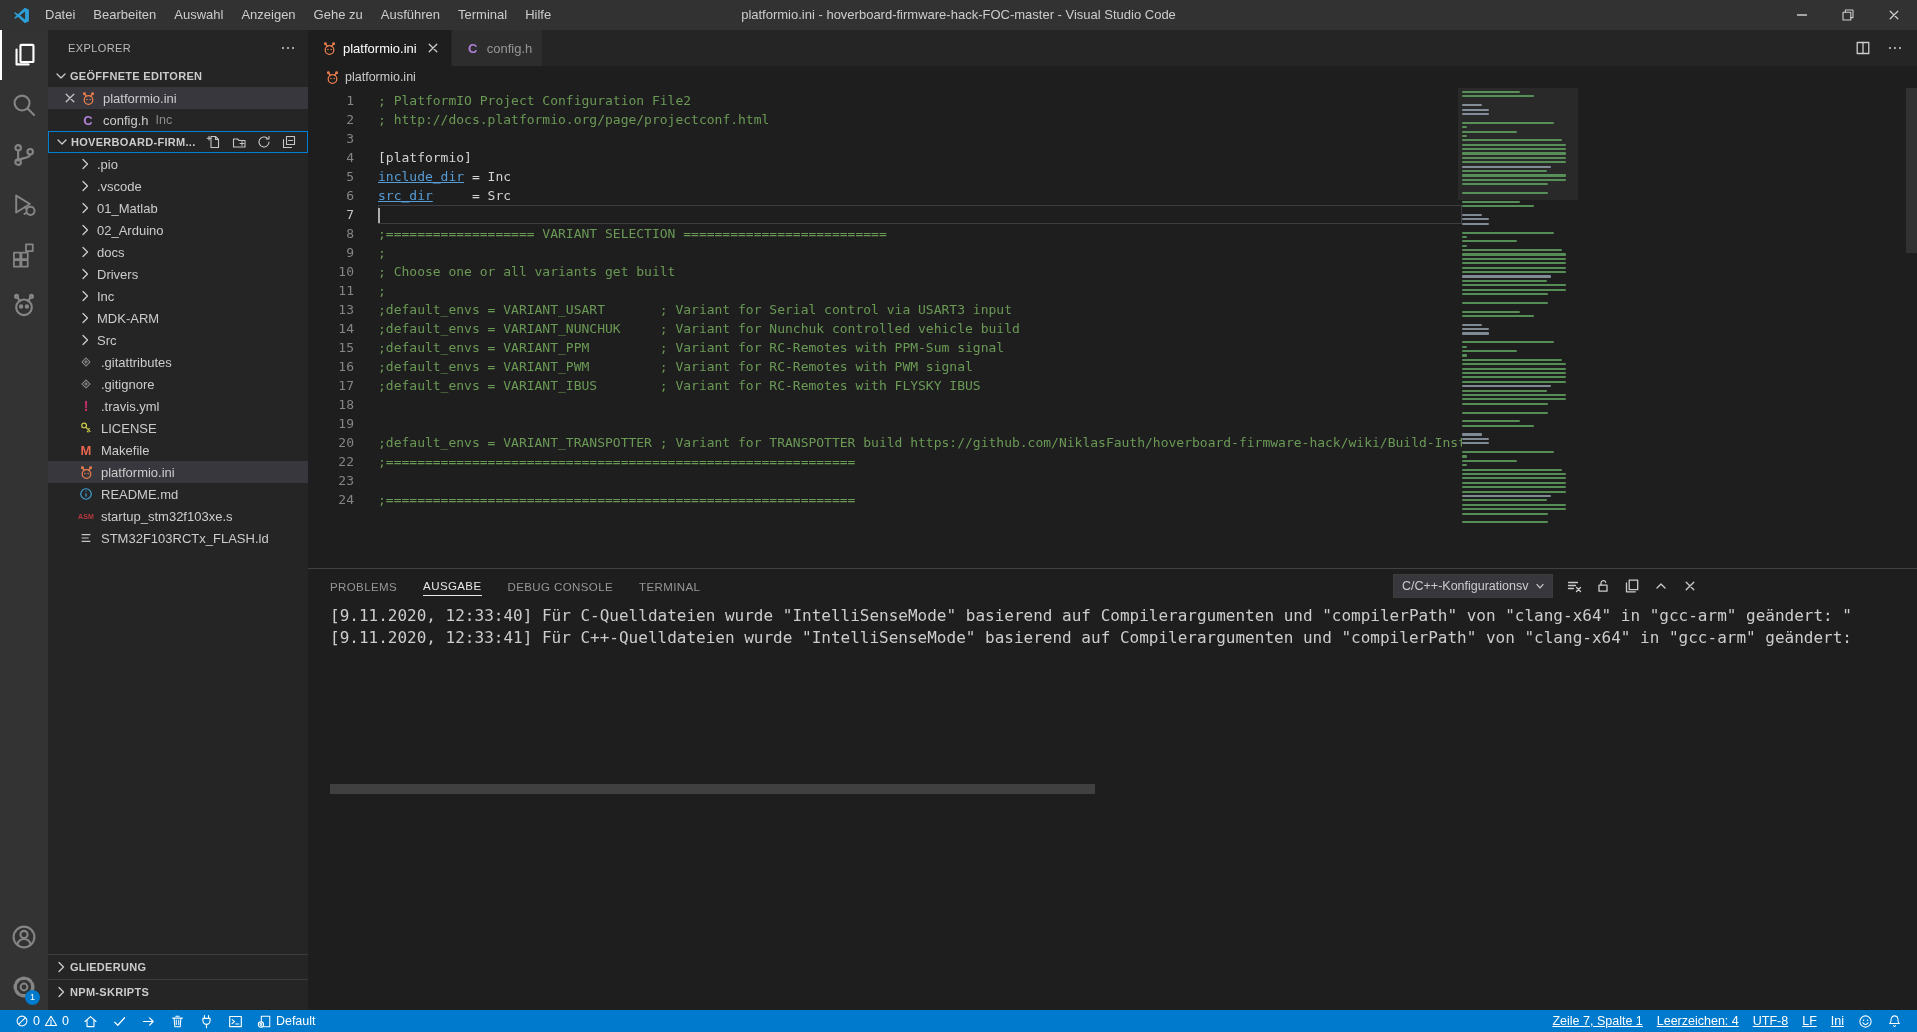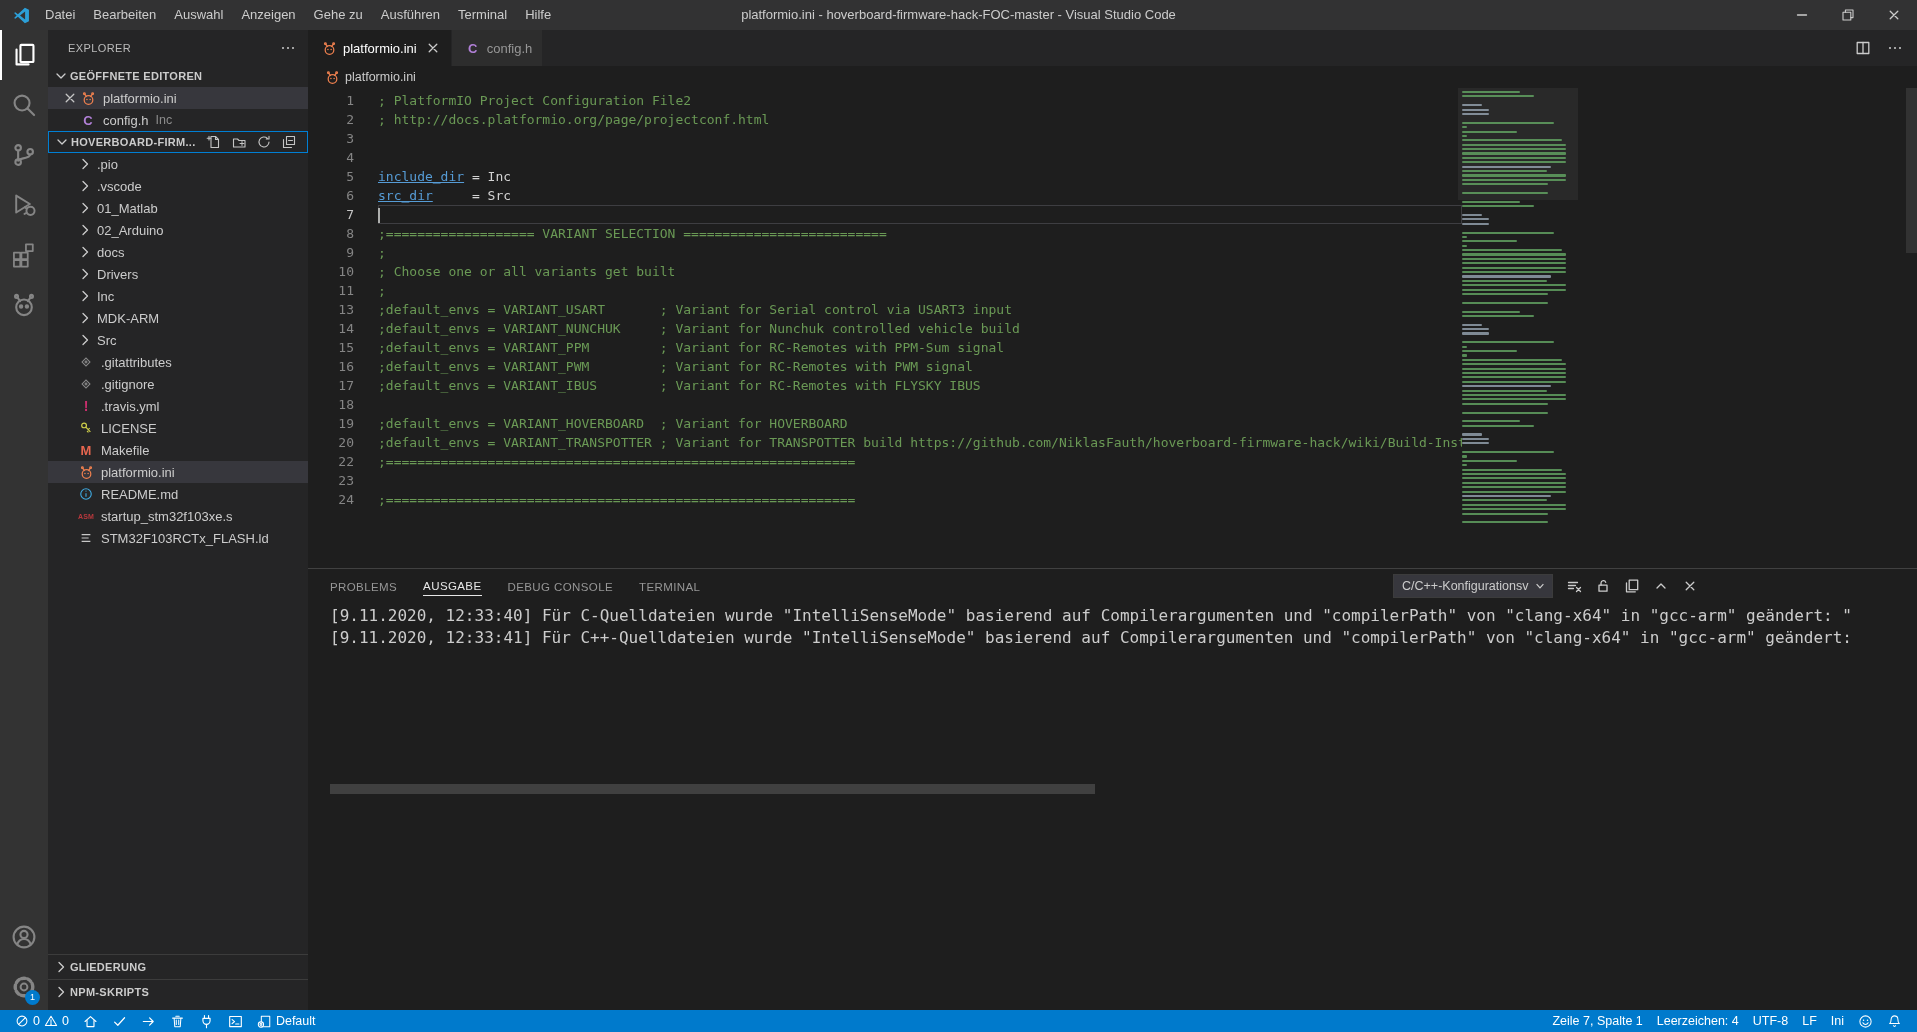--- a/index.html
+++ b/index.html
@@ -104,21 +104,21 @@
                   font-family:"DejaVu Sans Mono","Liberation Mono",monospace; }
   .panel-output div { white-space:pre; overflow:hidden; width:1580px; }
   .panel-hscroll { position:absolute; left:22px; top:215px; width:765px; height:10px;
                    background:rgba(121,121,121,.38); }
 
   
   .statusbar { position:absolute; left:0; bottom:0; width:1917px; height:22px; background:#007acc;
                color:#ffffff; display:flex; align-items:center; font-size:12.5px; z-index:40; }
   .sb-left { display:flex; align-items:center; margin-left:8px; }
   .sb-item { display:flex; align-items:center; gap:4px; padding:0 7px; height:22px; }
-  .sb-right { margin-left:auto; display:flex; align-items:flex-end; margin-right:8px; }
+  .sb-right { margin-left:auto; display:flex; align-items:flex-end; margin-right:8px;text-decoration:underline; }
   svg { display:block; }
 </style>
 </head>
 <body>
 
 <div class="titlebar">
   <span class="vslogo">
       <svg width="17" height="17" viewBox="0 0 16 16">
         <path fill="#2c9fd8" d="M11.2 0.8 L4.6 6.8 L2.2 5 L1 5.6 L3.4 8 L1 10.4 L2.2 11 L4.6 9.2 L11.2 15.2 L15 13.4 L15 2.6 Z M11.4 4.2 L11.4 11.8 L6.6 8 Z"></path>
       </svg>
@@ -540,35 +540,35 @@
           <circle cx="12.4" cy="2.9" r="0.9"></circle>
         </svg>
       </span>
     <span>platformio.ini</span>
   </div>
   <div class="editor">
     <div class="code" id="code">
         <div class="code-line"><span class="ln">1</span><span class="ltext"><span class="seg-c">; PlatformIO Project Configuration File2</span></span></div>
         <div class="code-line"><span class="ln">2</span><span class="ltext"><span class="seg-c">; </span><span class="seg-l">http://docs.platformio.org/page/projectconf.html</span></span></div>
         <div class="code-line"><span class="ln">3</span><span class="ltext"></span></div>
-        <div class="code-line"><span class="ln">4</span></div>
+        <div class="code-line"><span class="ln">4</span><span class="ltext"><span class="seg-t">[platformio]</span></span></div>
         <div class="code-line"><span class="ln">5</span><span class="ltext"><span class="seg-k">include_dir</span><span class="seg-t"> = </span><span class="seg-v">Inc</span></span></div>
         <div class="code-line"><span class="ln">6</span><span class="ltext"><span class="seg-k">src_dir</span><span class="seg-t">     = </span><span class="seg-v">Src</span></span></div>
         <div class="code-line current"><span class="ln">7</span><span class="ltext"><span class="caret"></span></span></div>
         <div class="code-line"><span class="ln">8</span><span class="ltext"><span class="seg-c">;=================== VARIANT SELECTION ==========================</span></span></div>
         <div class="code-line"><span class="ln">9</span><span class="ltext"><span class="seg-c">;</span></span></div>
         <div class="code-line"><span class="ln">10</span><span class="ltext"><span class="seg-c">; Choose one or all variants get built</span></span></div>
         <div class="code-line"><span class="ln">11</span><span class="ltext"><span class="seg-c">;</span></span></div>
         <div class="code-line"><span class="ln">13</span><span class="ltext"><span class="seg-c">;default_envs = VARIANT_USART       ; Variant for Serial control via USART3 input</span></span></div>
         <div class="code-line"><span class="ln">14</span><span class="ltext"><span class="seg-c">;default_envs = VARIANT_NUNCHUK     ; Variant for Nunchuk controlled vehicle build</span></span></div>
         <div class="code-line"><span class="ln">15</span><span class="ltext"><span class="seg-c">;default_envs = VARIANT_PPM         ; Variant for RC-Remotes with PPM-Sum signal</span></span></div>
         <div class="code-line"><span class="ln">16</span><span class="ltext"><span class="seg-c">;default_envs = VARIANT_PWM         ; Variant for RC-Remotes with PWM signal</span></span></div>
         <div class="code-line"><span class="ln">17</span><span class="ltext"><span class="seg-c">;default_envs = VARIANT_IBUS        ; Variant for RC-Remotes with FLYSKY IBUS</span></span></div>
         <div class="code-line"><span class="ln">18</span></div>
-        <div class="code-line"><span class="ln">19</span><span class="ltext"><span class="seg-c">;default_envs = VARIANT_HOVERBOARD  ; Variant for HOVERBOARD</span></span></div>
+        <div class="code-line"><span class="ln">19</span></div>
         <div class="code-line"><span class="ln">20</span><span class="ltext"><span class="seg-c">;default_envs = VARIANT_TRANSPOTTER ; Variant for TRANSPOTTER build </span><span class="seg-l">https://github.com/NiklasFauth/hoverboard-firmware-hack/wiki/Build-Instructions</span></span></div>
         <div class="code-line"><span class="ln">22</span><span class="ltext"><span class="seg-c">;============================================================</span></span></div>
         <div class="code-line"><span class="ln">23</span><span class="ltext"></span></div>
         <div class="code-line"><span class="ln">24</span><span class="ltext"><span class="seg-c">;============================================================</span></span></div>
       </div>
     <div class="mm-slider"></div>
     <div class="minimap" id="minimap">
         <div class="mm-row" style="width: 58px; background: rgba(96, 160, 96, 0.85);"></div>
         <div class="mm-row" style="width: 71.5px; background: rgba(96, 160, 96, 0.85);"></div>
         <div class="mm-row"></div>

